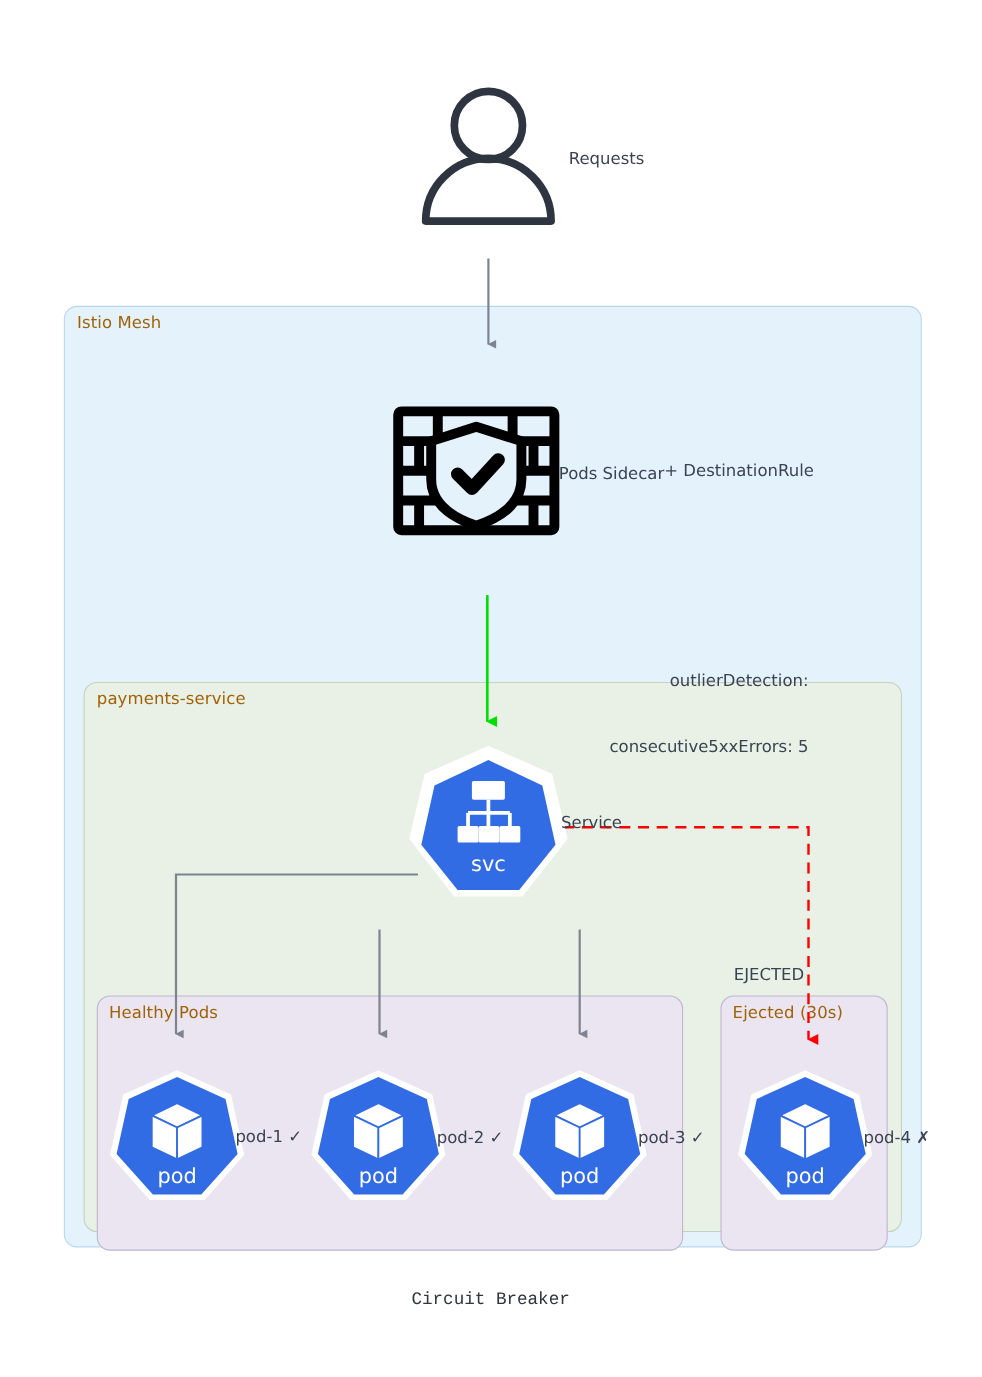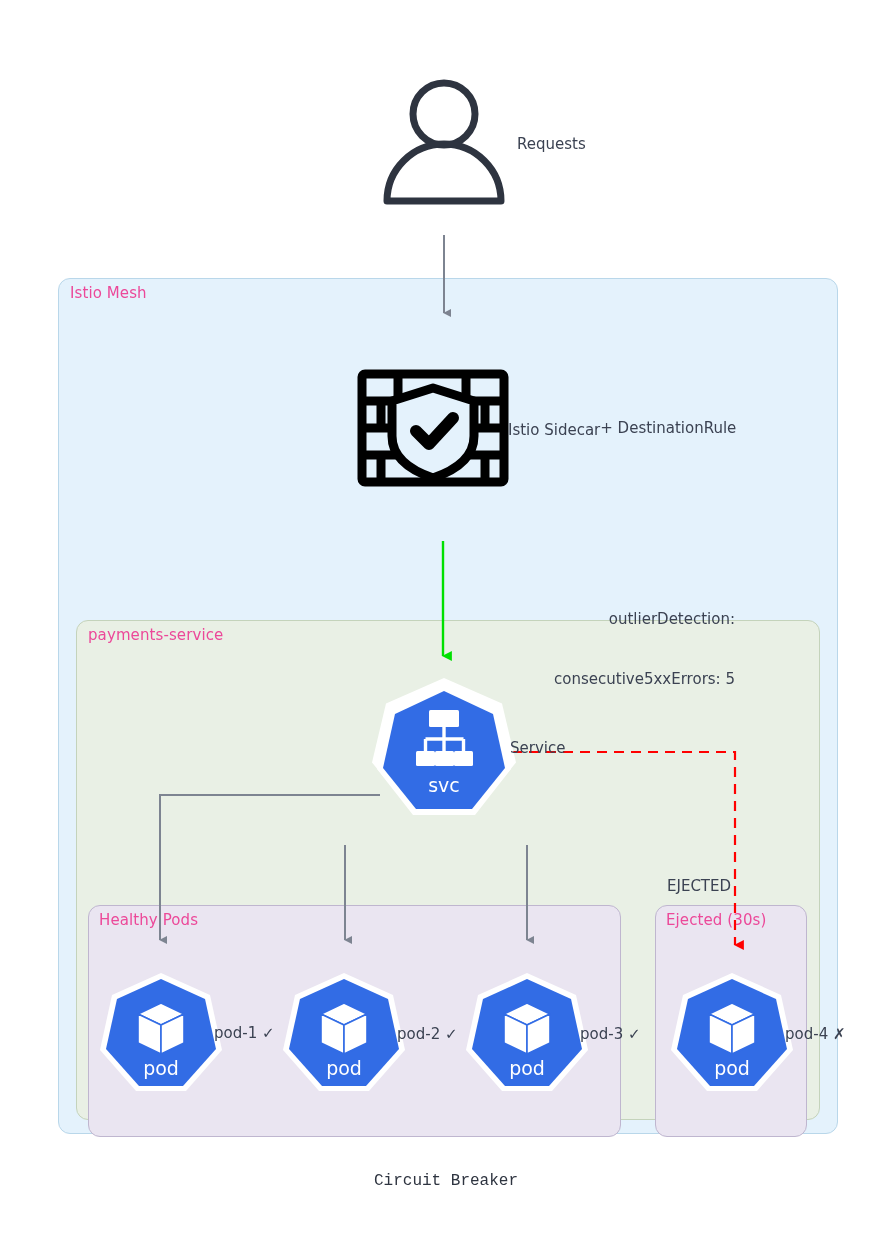--- a/index.html
+++ b/index.html
@@ -25,21 +25,21 @@
 
   
   .group {
     position: absolute;
     border-radius: 12px;
     box-sizing: border-box;
   }
   .group-label {
     position: absolute;
     font-size: 15px;
-    color: #ec4899;
+    color: #a16207;
     white-space: nowrap;
     letter-spacing: 0.1px;
   }
 
   #istio-mesh {
     left: 58px; top: 278px;
     width: 780px; height: 856px;
     background: #e4f2fc;
     border: 1px solid #b9d7ea;
   }
@@ -174,21 +174,21 @@
       <line x1="40" y1="58" x2="40" y2="85" stroke="#000" stroke-width="9"></line>
       <line x1="108" y1="58" x2="108" y2="85" stroke="#000" stroke-width="9"></line>
       <line x1="23" y1="85" x2="23" y2="112" stroke="#000" stroke-width="9"></line>
       <line x1="75" y1="85" x2="75" y2="112" stroke="#000" stroke-width="9"></line>
       <line x1="127" y1="85" x2="127" y2="112" stroke="#000" stroke-width="9"></line>
 
       <path d="M 75,18 L 116,31 L 116,66 Q 116,94 75,108 Q 34,94 34,66 L 34,31 Z" fill="#e4f2fc" stroke="#000" stroke-width="9" stroke-linejoin="round"></path>
 
       <path d="M 58,61 L 71,74 L 95,48" fill="none" stroke="#000" stroke-width="12" stroke-linecap="round" stroke-linejoin="round"></path>
     </svg>
-    <div class="node-caption">Istio Sidecar</div>
+    <div class="node-caption">Pods Sidecar</div>
     <div class="node-caption" style="margin-top:0;">+ DestinationRule</div>
   </div>
 
   <div class="edge-label" style="left:445px; top:568px; width:290px; text-align:right;">
     <div>outlierDetection:</div>
     <div>consecutive5xxErrors: 5</div>
   </div>
 
   <div class="node" style="left:378px; top:681px; width:132px;">
     <svg width="132" height="132" viewBox="0 0 132 132">

